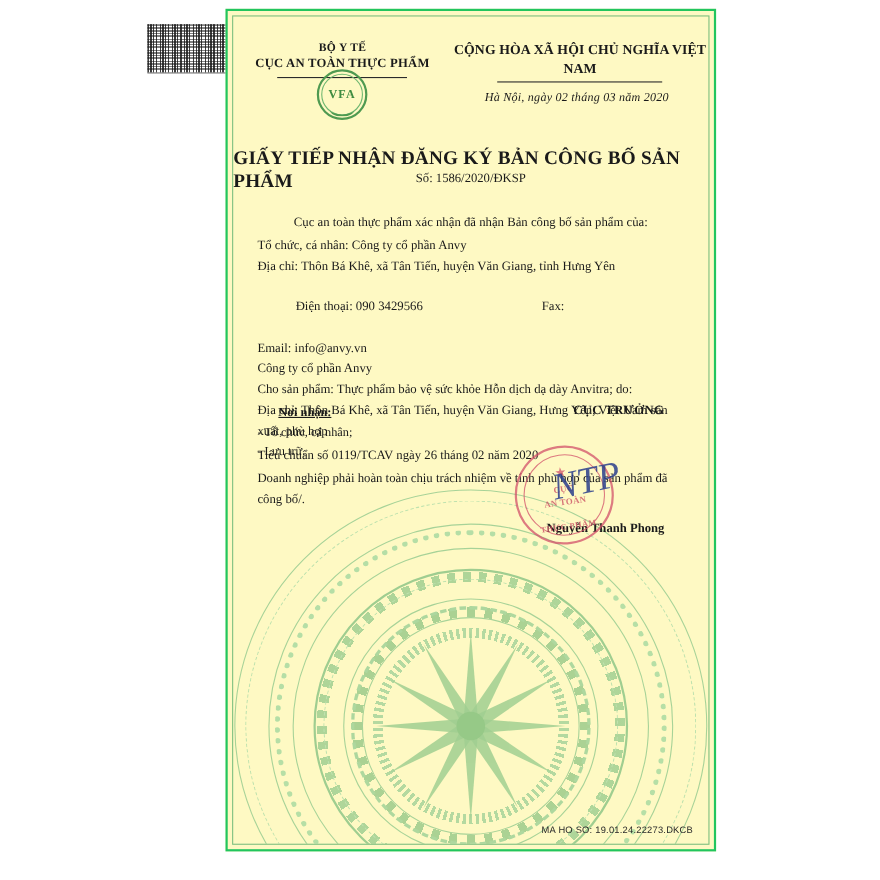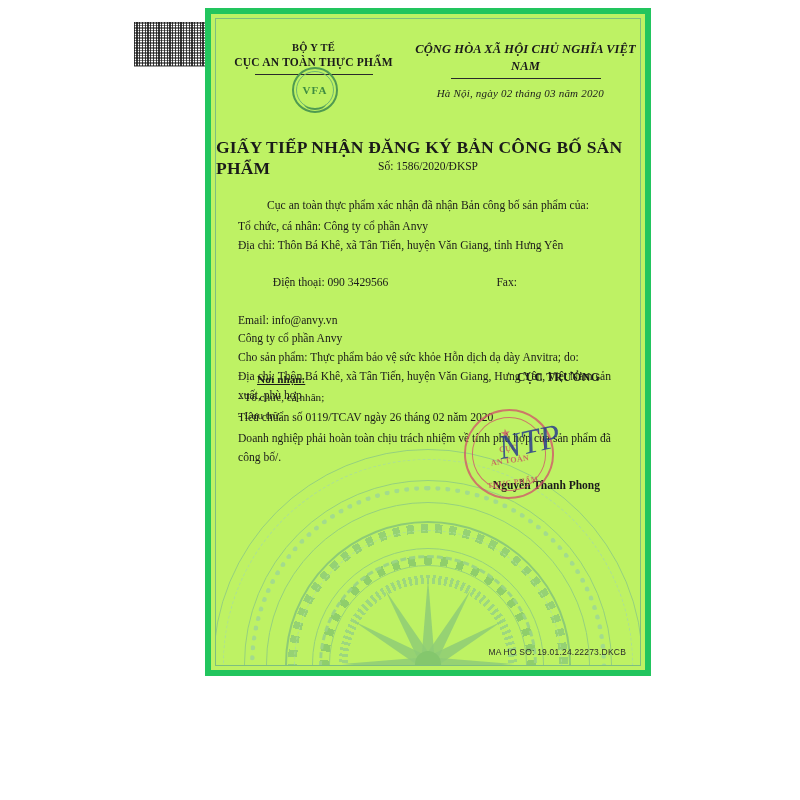--- a/index.html
+++ b/index.html
@@ -49,24 +49,24 @@
     height: 1px;
     background: #9a9a9a;
   }
 
   
   #cert {
     position: absolute;
     left: 205px;
     top: 8px;
     width: 446px;
-    height: 668px;
-    border: 6px solid #22c55e;
+    height: 766px;
+    border: 2px solid #22c55e;
     box-sizing: border-box;
-    background: #bef264;
+    background: #fef9c3;
     overflow: hidden;
   }
   #cert-inner {
     position: absolute;
     left: 4px;
     top: 4px;
     right: 4px;
     bottom: 4px;
     border: 1px solid #7dbf7f;
     box-sizing: border-box;
@@ -170,21 +170,20 @@
   }
   .hdr-left {
     width: 46%;
     text-align: center;
     line-height: 1.35;
   }
   .hdr-right {
     width: 54%;
     text-align: center;
     line-height: 1.35;
-    font-style: italic;
   }
   .h-small {
     font-size: 10.5px;
     letter-spacing: 0.3px;
     font-weight: bold;
   }
   .h-bold {
     font-size: 11.5px;
     font-weight: bold;
     letter-spacing: 0.2px;

